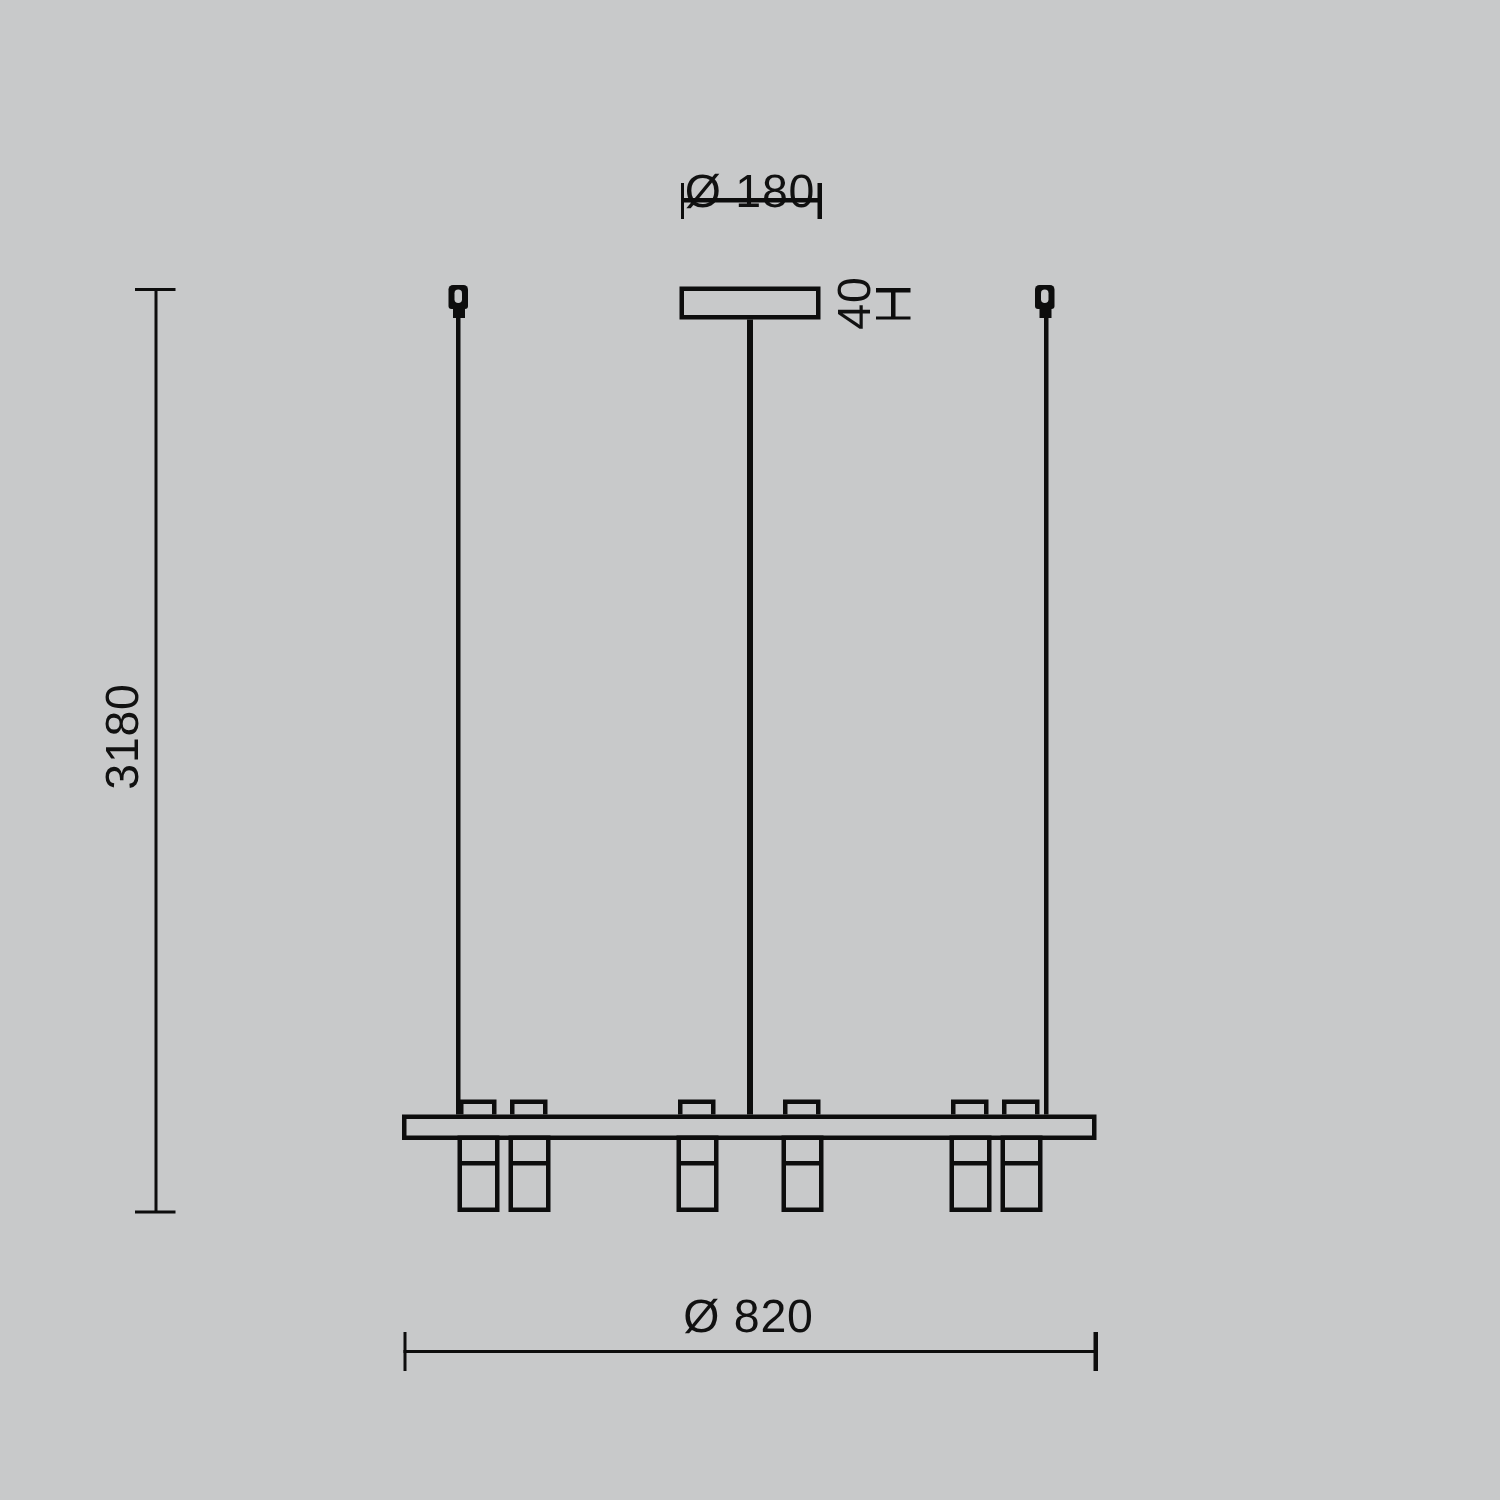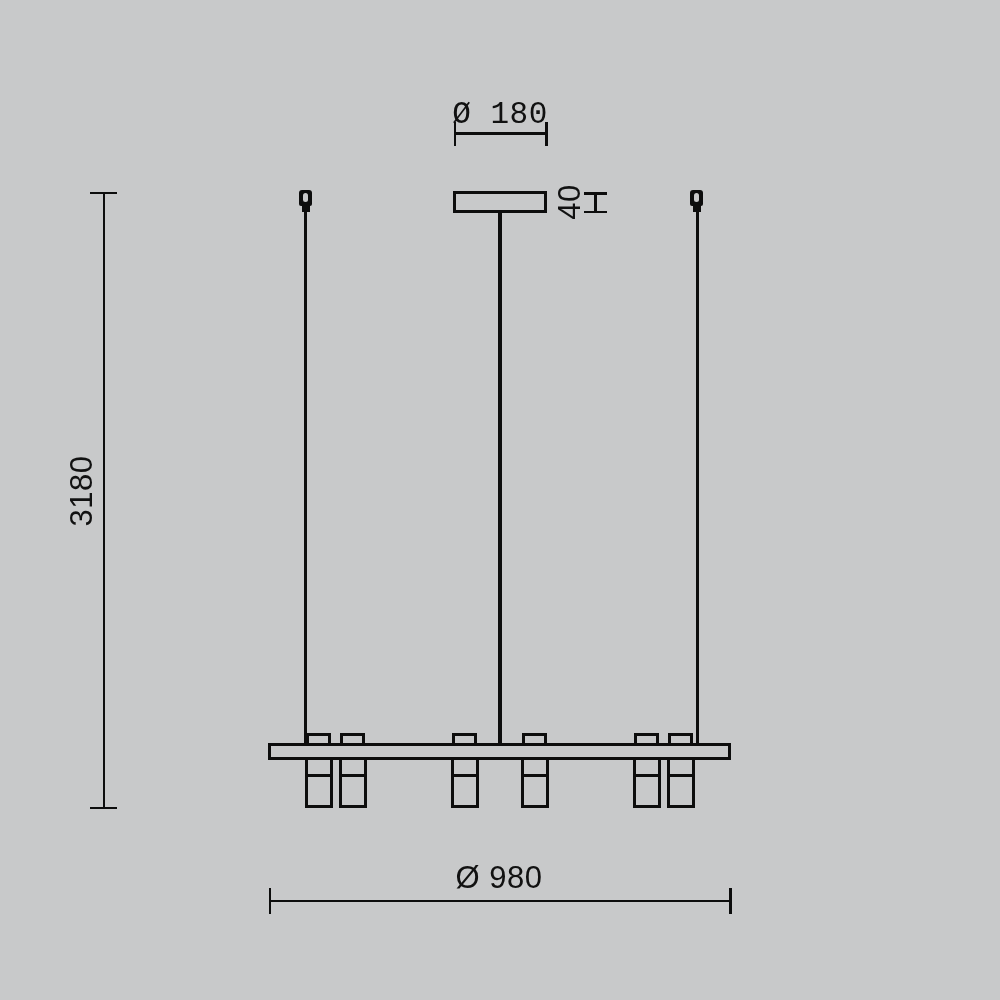--- a/index.html
+++ b/index.html
@@ -85,21 +85,21 @@
     width: 8px;
     height: 8px;
     background: #0d0d0d;
   }
 </style>
 </head>
 <body>
 
 <div id="canvas">
 
-  <div class="dim-label" style="left:420px; top:98px; width:160px; height:32px;font-family:Liberation Mono, monospace;">Ø 180</div>
+  <div class="dim-label" style="left:420px; top:112px; width:160px; height:32px;">Ø 180</div>
   <div class="line" style="left:454px; top:132px; width:93px; height:2.5px;"></div>
   <div class="line" style="left:453.5px; top:122px; width:2.5px; height:24px;"></div>
   <div class="line" style="left:545px; top:122px; width:2.5px; height:24px;"></div>
 
   <div class="dim-label rot90" style="left:22px; top:475px; width:120px; height:32px;">3180</div>
   <div class="line" style="left:102.5px; top:193px; width:2.5px; height:615px;"></div>
   <div class="line" style="left:90px; top:191.5px; width:27px; height:2.5px;"></div>
   <div class="line" style="left:90px; top:806.5px; width:27px; height:2.5px;"></div>
 
   <div class="line" style="left:303.5px; top:204px; width:3px; height:541px;"></div>
@@ -144,18 +144,18 @@
   <div class="head-body" style="left:521px;">
     <div class="head-divider"></div>
   </div>
   <div class="head-body" style="left:633px;">
     <div class="head-divider"></div>
   </div>
   <div class="head-body" style="left:667px;">
     <div class="head-divider"></div>
   </div>
 
-  <div class="dim-label" style="left:399px; top:862px; width:200px; height:32px;">Ø 980</div>
+  <div class="dim-label" style="left:399px; top:862px; width:200px; height:32px;">Ø 820</div>
   <div class="line" style="left:269px; top:899.5px; width:461px; height:2.5px;"></div>
   <div class="line" style="left:268.5px; top:888px; width:2.5px; height:26px;"></div>
   <div class="line" style="left:729px; top:888px; width:2.5px; height:26px;"></div>
 
 </div>
 
 </body></html>

